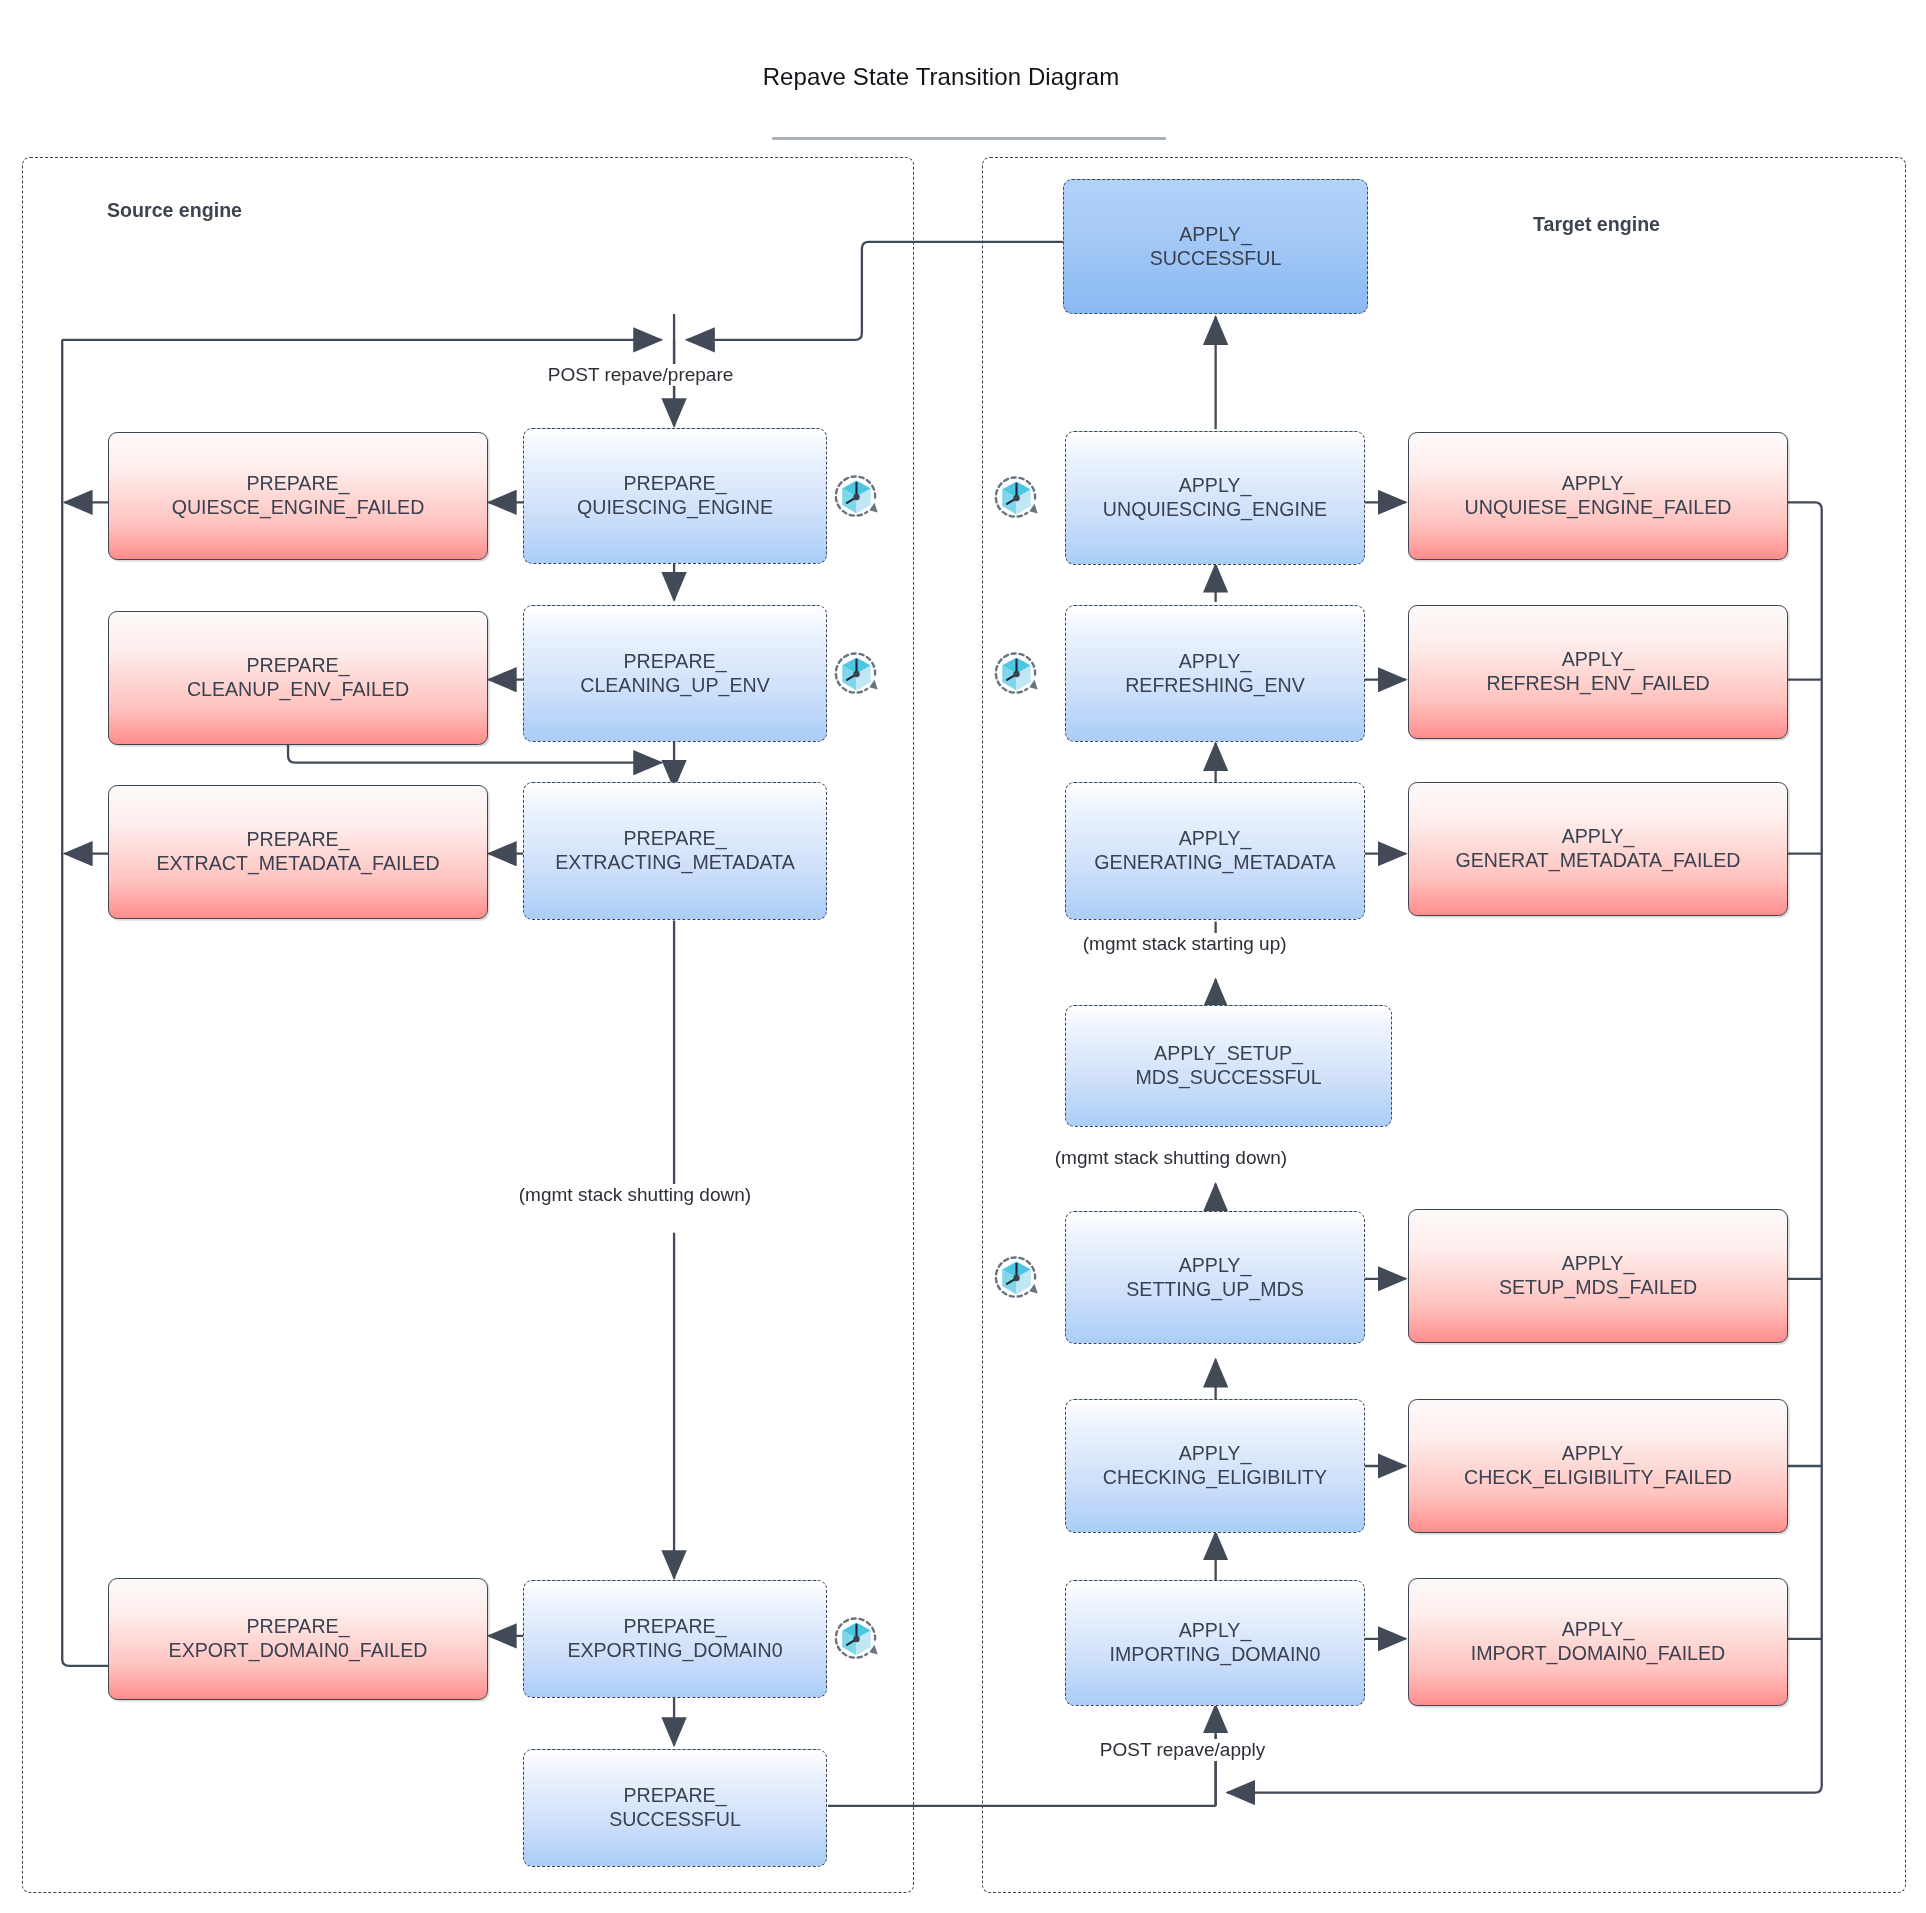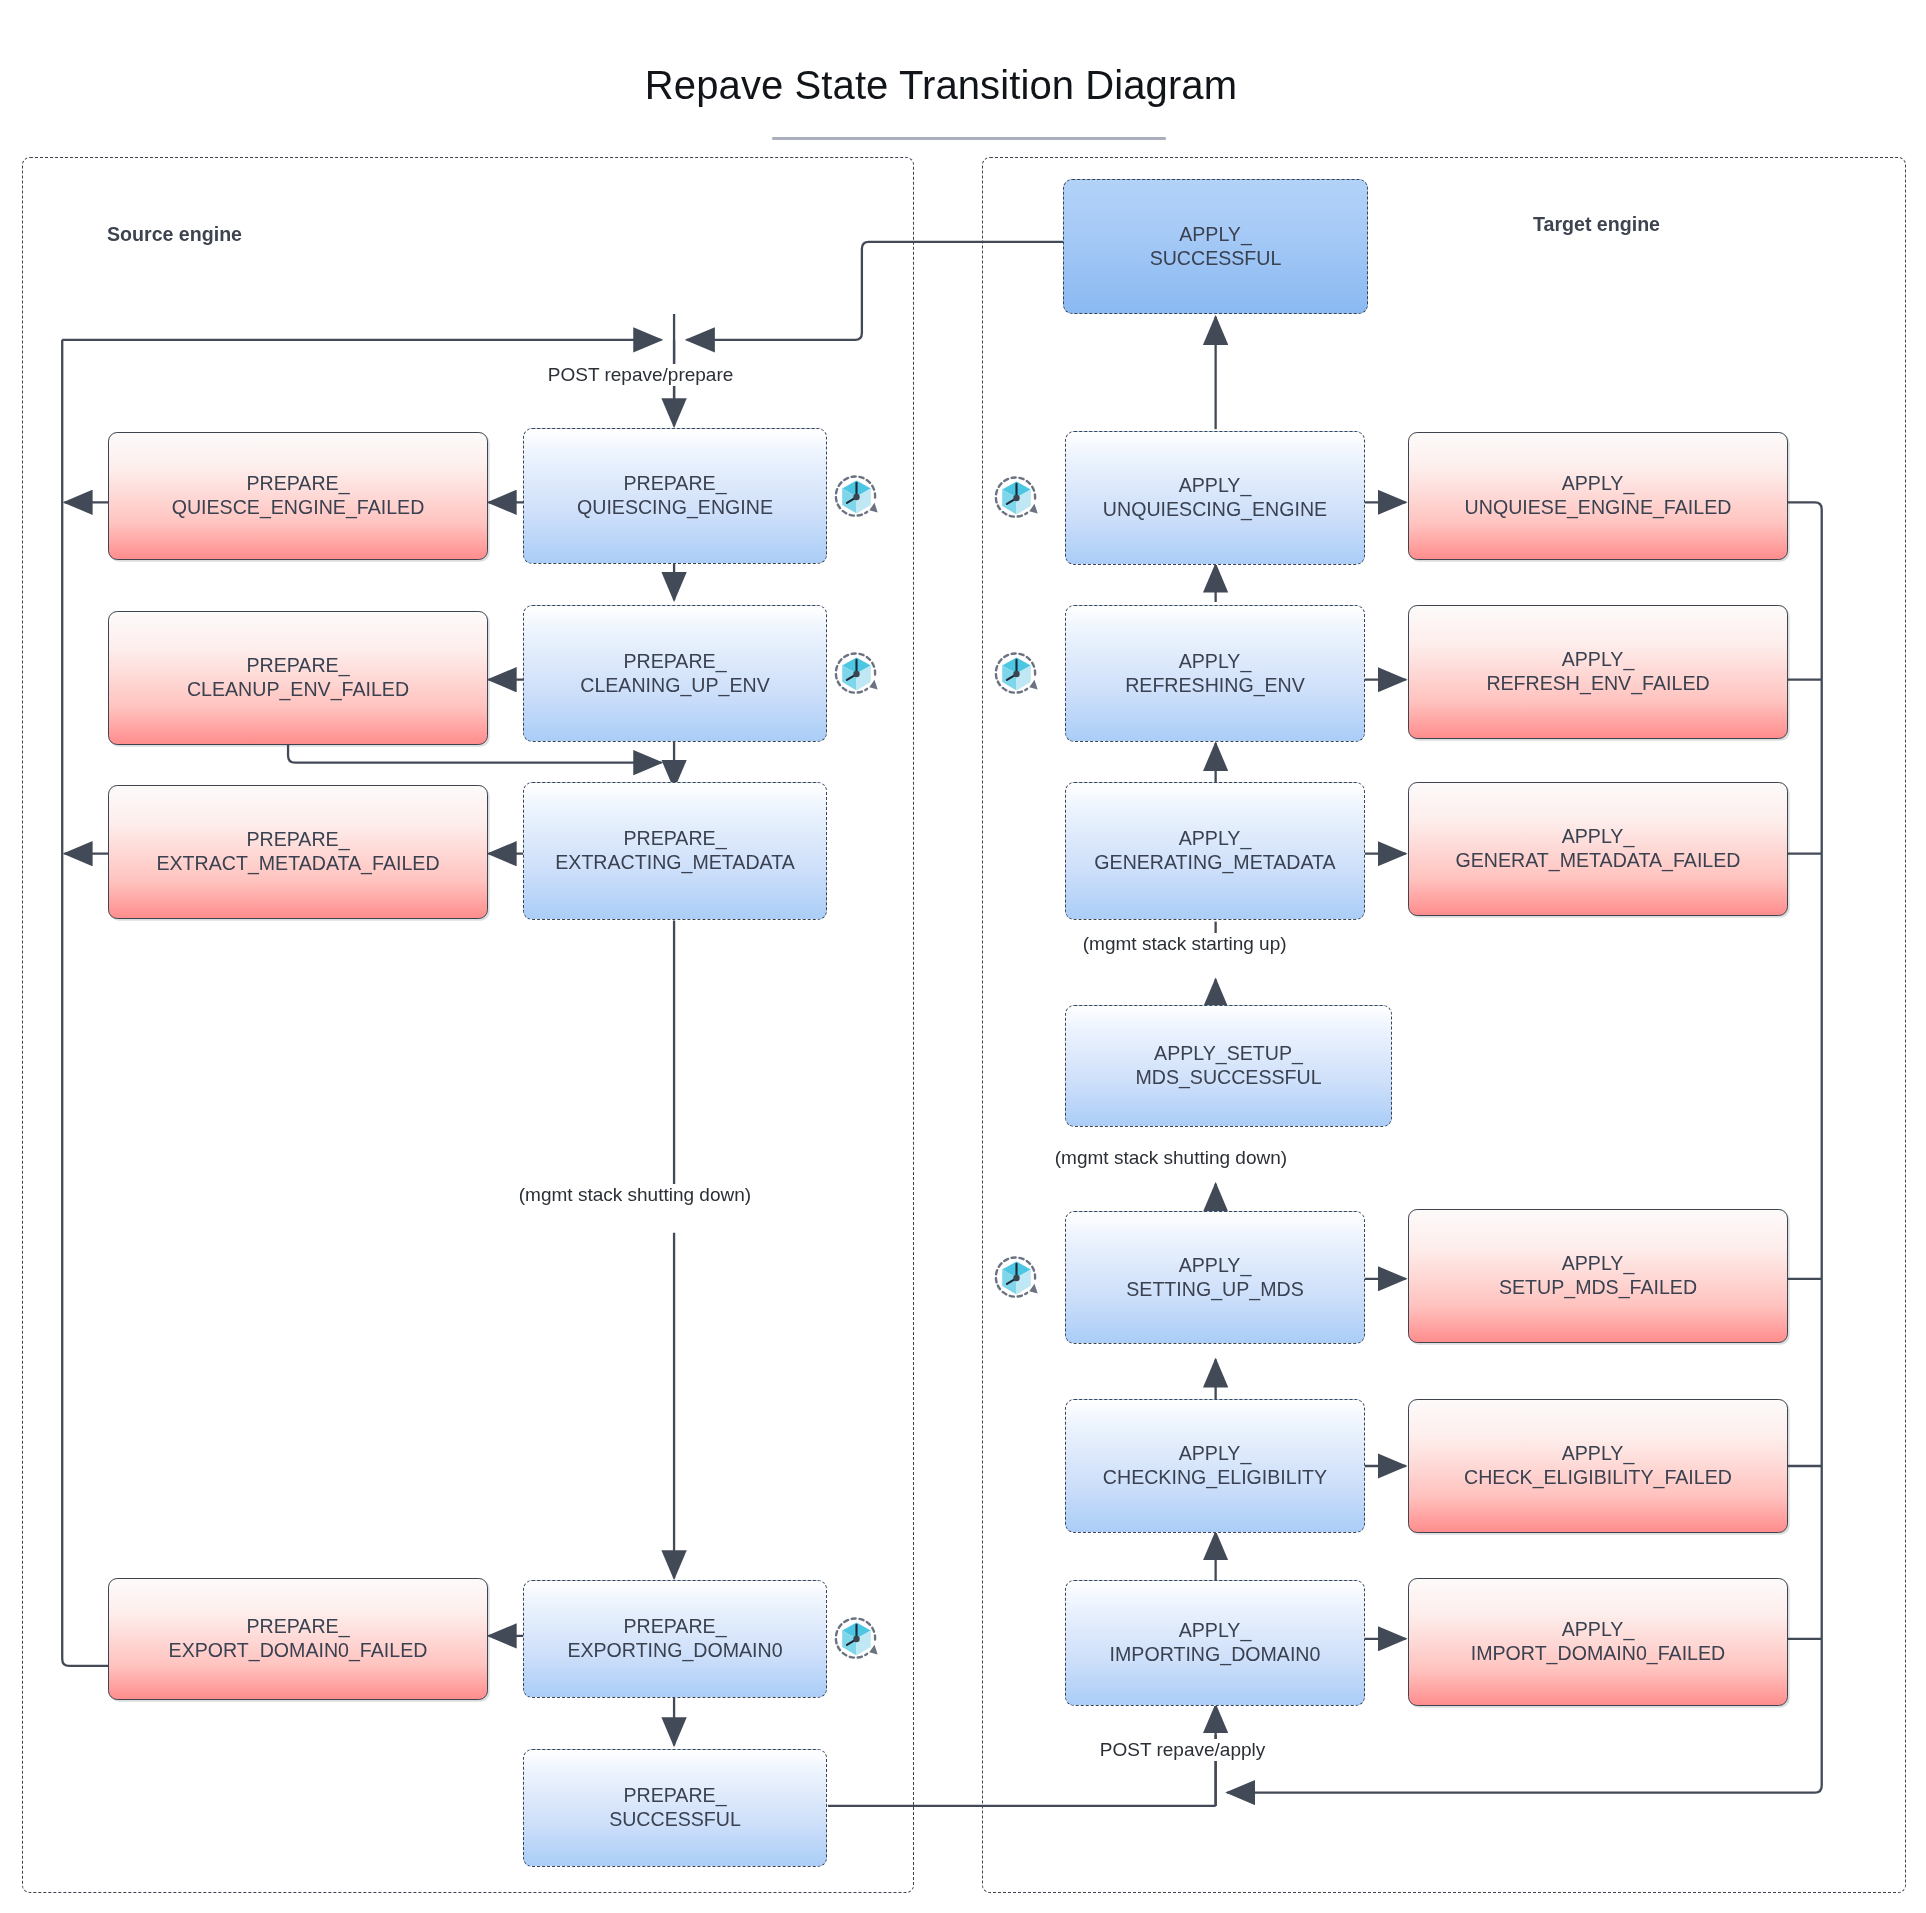--- a/index.html
+++ b/index.html
@@ -8,21 +8,21 @@
     width:1926px;height:1913px;position:relative;overflow:hidden;
     font-family:"Liberation Sans","DejaVu Sans",sans-serif;
     -webkit-font-smoothing:antialiased;
   }
   #stage{position:absolute;left:0;top:0;width:1926px;height:1913px;}
 
   
   #header{position:absolute;left:0;top:0;width:1926px;height:144px;}
   #doc-title{
     position:absolute;left:0;top:63px;width:1882px;text-align:center;
-    font-size:40px;color:#111418;letter-spacing:0.1px;
+    font-size:24px;color:#111418;letter-spacing:0.1px;
   }
   #doc-byline{
     position:absolute;left:0;top:109px;width:1926px;text-align:center;
     font-size:15.6px;color:#aeb3bd;letter-spacing:0.2px;
   }
   #doc-rule{
     position:absolute;left:772px;top:137px;width:394px;height:2.9px;
     background:#aab0bb;border-radius:1.2px;
   }
 
@@ -74,21 +74,21 @@
 <body>
 
 <div id="stage">
 
   <div id="header">
     <div id="doc-title">Repave State Transition Diagram</div>
     <div id="doc-rule"></div>
   </div>
 
   <div class="lane" style="left:22px;top:157px;width:890px;height:1734px;"></div>
-  <div class="lane-title" style="left:107px;top:223px;">Source engine</div>
+  <div class="lane-title" style="left:107px;top:199px;">Source engine</div>
 
   <div class="lane" style="left:982px;top:157px;width:922px;height:1734px;"></div>
   <div class="lane-title" style="left:1533px;top:213px;">Target engine</div>
 
   <svg id="wires" viewBox="0 0 3343 3321" preserveAspectRatio="none">
     <defs>
       <marker id="ah" markerWidth="13" markerHeight="11" refX="12.2" refY="5.5" orient="auto">
         <path d="M0,0 L13,5.5 L0,11 z" fill="#434a57"></path>
       </marker>
       <marker id="ahL" markerWidth="13" markerHeight="11" refX="12.2" refY="5.5" orient="auto">

